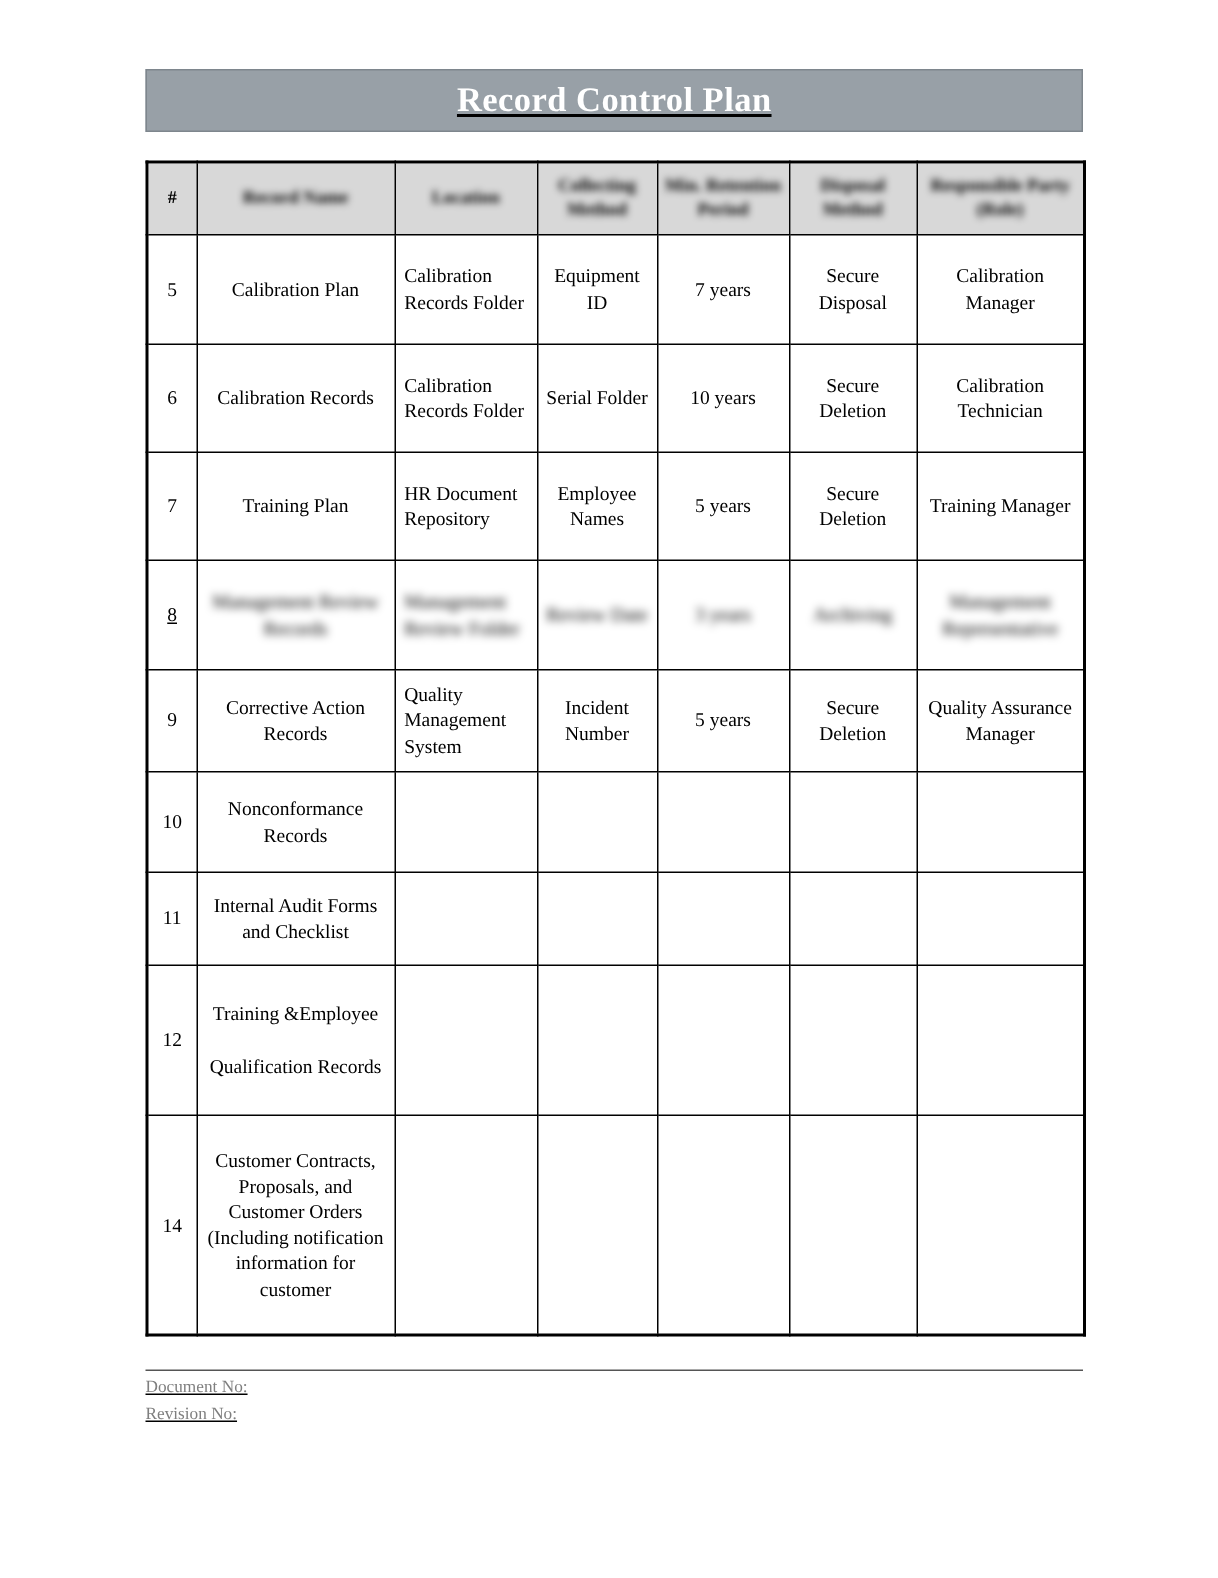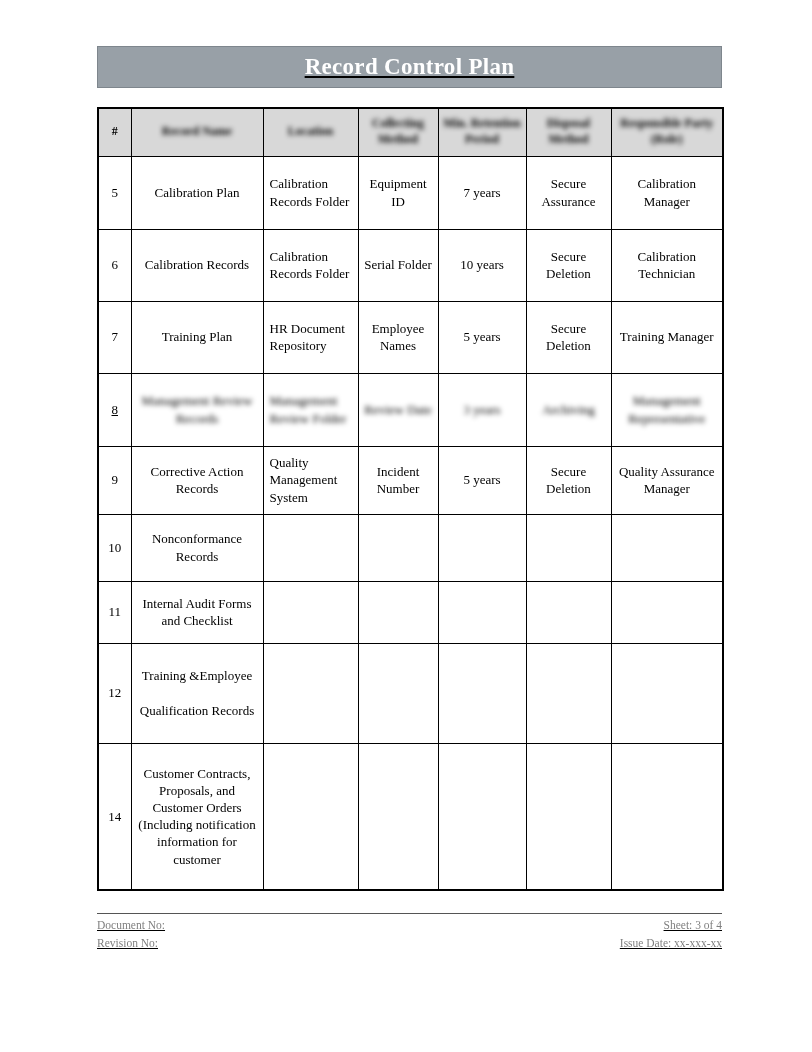--- a/index.html
+++ b/index.html
@@ -110,21 +110,21 @@
         <th><span class="cellv blurred">Responsible Party (Role)</span></th>
       </tr>
     </thead>
     <tbody>
       <tr class="rh-73">
         <td><span class="cellv">5</span></td>
         <td class="name-cell"><span class="cellv">Calibration Plan</span></td>
         <td class="loc"><span class="cellv">Calibration Records Folder</span></td>
         <td><span class="cellv">Equipment ID</span></td>
         <td><span class="cellv">7 years</span></td>
-        <td><span class="cellv">Secure Assurance</span></td>
+        <td><span class="cellv">Secure Disposal</span></td>
         <td><span class="cellv">Calibration Manager</span></td>
       </tr>
       <tr class="rh-72">
         <td><span class="cellv">6</span></td>
         <td class="name-cell"><span class="cellv">Calibration Records</span></td>
         <td class="loc"><span class="cellv">Calibration Records Folder</span></td>
         <td><span class="cellv">Serial Folder</span></td>
         <td><span class="cellv">10 years</span></td>
         <td><span class="cellv">Secure Deletion</span></td>
         <td><span class="cellv">Calibration Technician</span></td>
@@ -195,19 +195,15 @@
         <td><span class="cellv"></span></td>
       </tr>
     </tbody>
   </table>
 
   <div class="footer">
     <div class="left">
       <div>Document No:</div>
       <div>Revision No:</div>
     </div>
-    <div class="right">
-      <div>Sheet: 3 of 4</div>
-      <div>Issue Date: xx-xxx-xx</div>
-    </div>
   </div>
 
 </div>
 
 </body></html>

